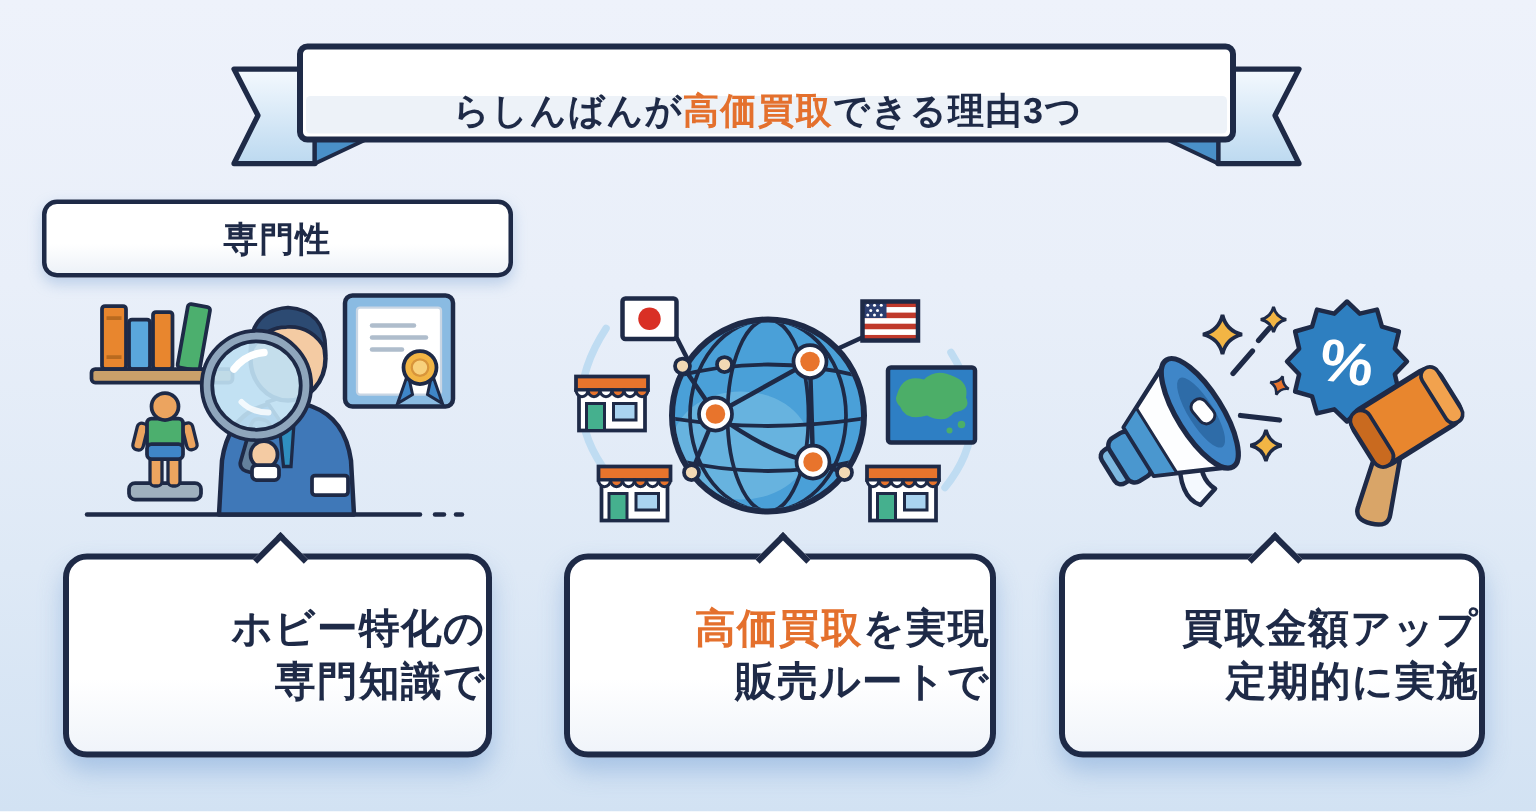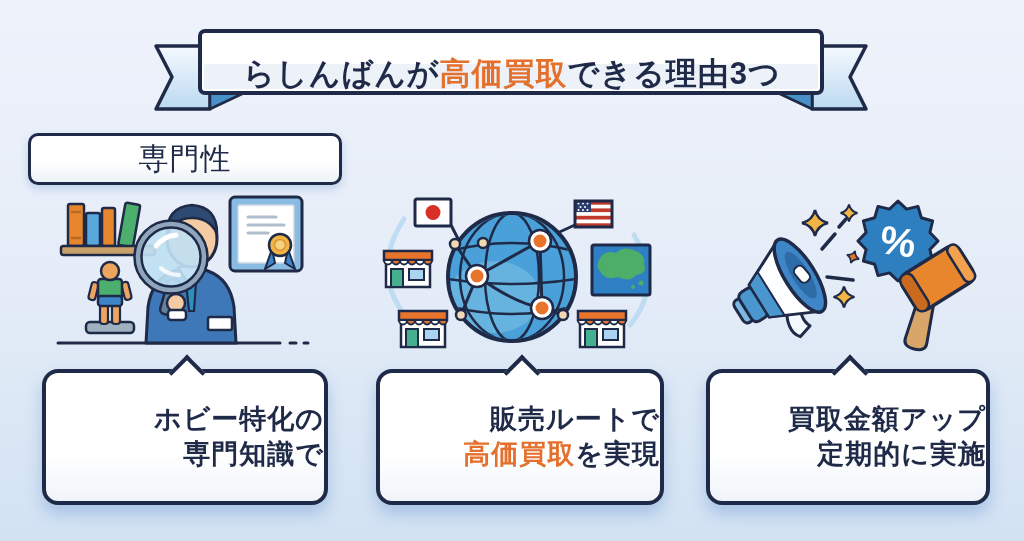--- a/index.html
+++ b/index.html
@@ -11,35 +11,35 @@
   .canvas{
     position:relative;width:1024px;height:541px;
     background:linear-gradient(180deg,#EEF2FB 0%,#E9EFF9 35%,#DEE9F6 70%,#D2E2F3 100%);
   }
   
   .ribbon-wrap{position:absolute;left:148px;top:12px;width:726px;height:104px;}
   .ribbon-wrap svg{display:block;}
   .banner-title{
     position:absolute;left:0;top:31px;width:1024px;height:62px;left:-148px;
     display:flex;align-items:center;justify-content:center;
-    font-size:31px;font-weight:800;letter-spacing:1px;color:#1E2A47;
+    font-size:24px;font-weight:800;letter-spacing:1px;color:#1E2A47;
     white-space:nowrap;
   }
   .banner-title .accent{color:#E4702D;}
   
   .col{position:absolute;top:133px;height:377px;}
   .col1{left:28px;width:314px;}
   .col2{left:362px;width:316px;}
   .col3{left:692px;width:312px;}
   .pill{
     position:absolute;top:0;left:0;right:0;height:46px;
     background:linear-gradient(#FFFFFF 58%,#EDF2F8 100%);
     border:3px solid #1E2A47;border-radius:10px;
     display:flex;align-items:center;justify-content:center;
-    font-size:30px;font-weight:400;color:#1E2A47;letter-spacing:1px;
+    font-size:23px;font-weight:700;color:#1E2A47;letter-spacing:1px;
     box-shadow:0 4px 9px rgba(120,160,210,0.40);
     white-space:nowrap;
   }
   .illus{position:absolute;top:50px;left:0;}
   .bubble{
     position:absolute;left:14px;right:14px;top:236px;height:128px;
     background:linear-gradient(#FFFFFF 62%,#F0F4FA 100%);
     border:4px solid #1E2A47;border-radius:16px;
     box-shadow:0 9px 16px rgba(110,155,210,0.45);
     display:flex;flex-direction:column;align-items:flex-end;justify-content:center;
@@ -240,22 +240,22 @@
         <circle cx="271" cy="104" r="2" fill="#4CAE68"></circle>
       </g>
 
       <use href="#store" x="22" y="66"></use>
       <use href="#store" x="37" y="126"></use>
       <use href="#store" x="216" y="126"></use>
     </svg>
 
     <div class="bubble">
       <div class="caret"></div>
+      <div class="line"><span class="accent">高価買取</span><span>を実現</span></div>
       <div class="line">販売ルートで</div>
-      <div class="line"><span class="accent">高価買取</span><span>を実現</span></div>
     </div>
   </div>
 
   <div class="col col3">
 
     <svg class="illus" width="312" height="172" viewBox="0 0 312 172">
       <defs>
         <path id="spark" d="M0,-13 Q2.5,-2.5 13,0 Q2.5,2.5 0,13 Q-2.5,2.5 -13,0 Q-2.5,-2.5 0,-13 Z"></path>
       </defs>
 

